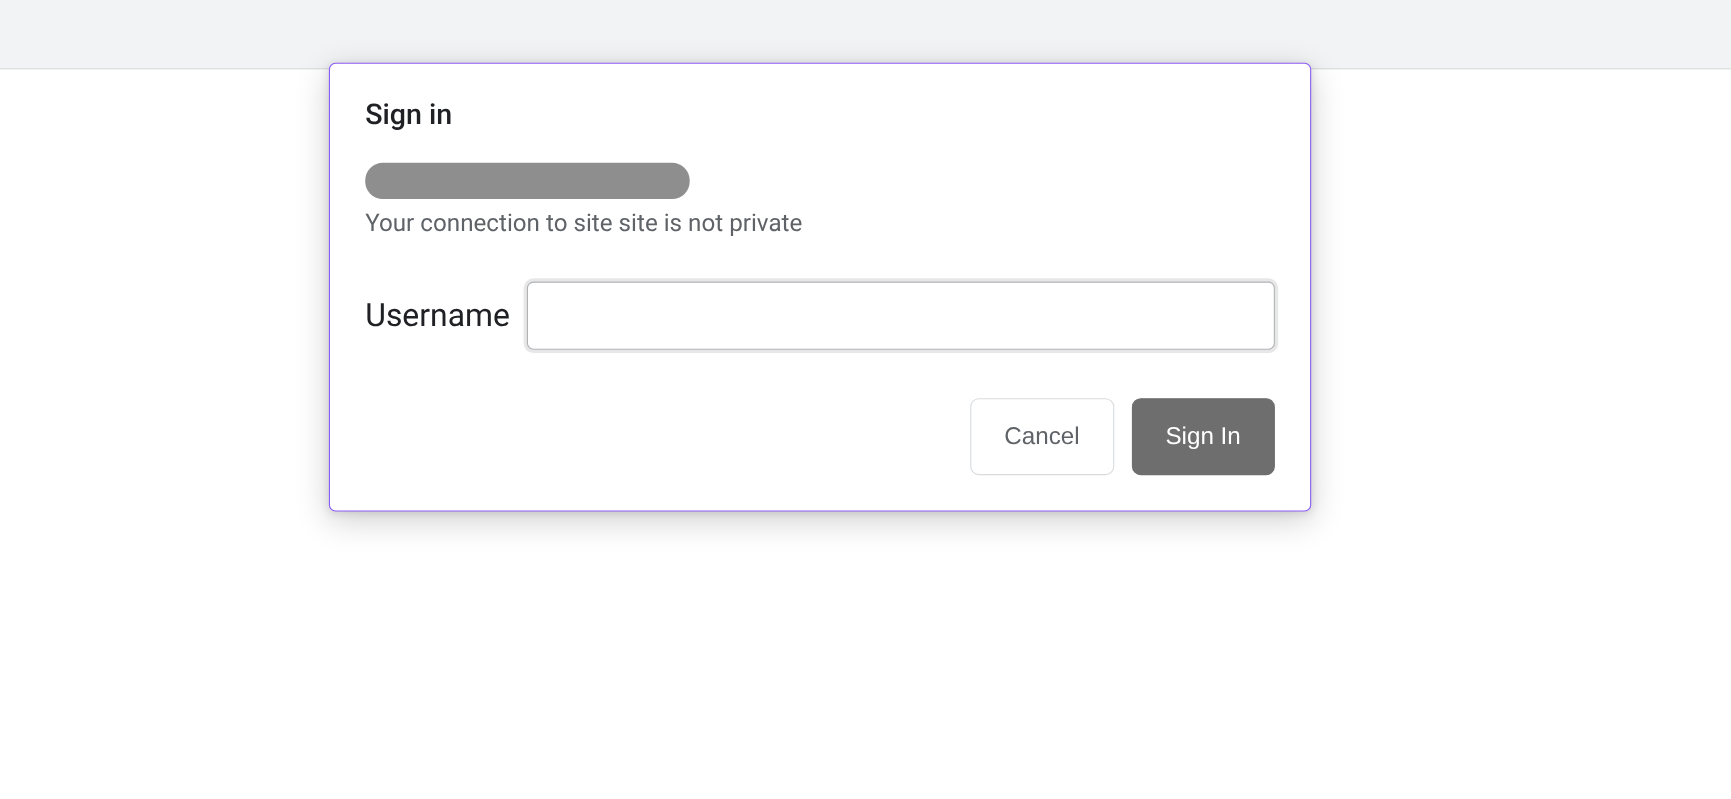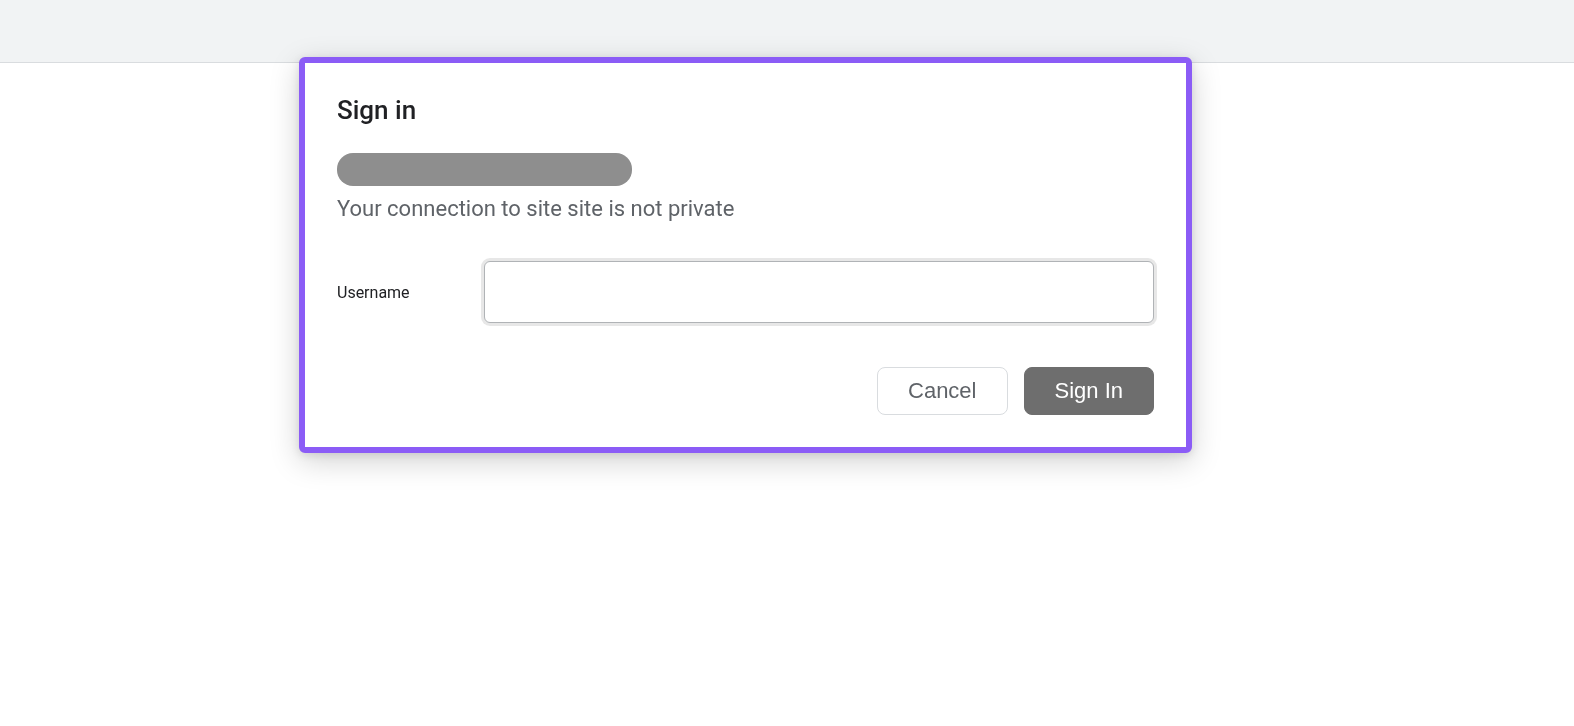--- a/index.html
+++ b/index.html
@@ -15,21 +15,21 @@
     height: 63px;
     background: #f1f3f4;
     border-bottom: 1px solid #d9dcdf;
   }
   .dialog {
     position: absolute;
     top: 57px;
     left: 299px;
     width: 893px;
     background: #ffffff;
-    border: 6px solid #8b5cf6;
+    border: 1px solid #8b5cf6;
     border-radius: 6px;
     box-shadow: 0 8px 30px rgba(0,0,0,0.18), 0 2px 8px rgba(0,0,0,0.10);
     padding: 32px 32px 32px 32px;
   }
   .dialog-title {
     font-size: 26px;
     font-weight: 500;
     color: #202124;
     margin-bottom: 28px;
   }
@@ -45,21 +45,21 @@
     color: #5f6368;
     margin-bottom: 40px;
   }
   .form-row {
     display: flex;
     align-items: center;
     margin-bottom: 26px;
   }
   .form-label {
     width: 147px;
-    font-size: 16px;
+    font-size: 29px;
     color: #202124;
   }
   .form-input {
     flex: 1;
     height: 62px;
     font-size: 22px;
     padding: 0 14px;
     border: 1px solid #d0d3d6;
     border-radius: 6px;
     outline: none;
@@ -70,21 +70,21 @@
     border: 1px solid #b0b3b6;
     box-shadow: 0 0 0 3px rgba(160,160,160,0.25);
   }
   .button-row {
     display: flex;
     justify-content: flex-end;
     gap: 16px;
     margin-top: 44px;
   }
   .btn {
-    height: 48px;
+    height: 70px;
     padding: 0 30px;
     font-size: 22px;
     border-radius: 8px;
     cursor: pointer;
     display: inline-flex;
     align-items: center;
     justify-content: center;
   }
   .btn-cancel {
     background: #ffffff;

